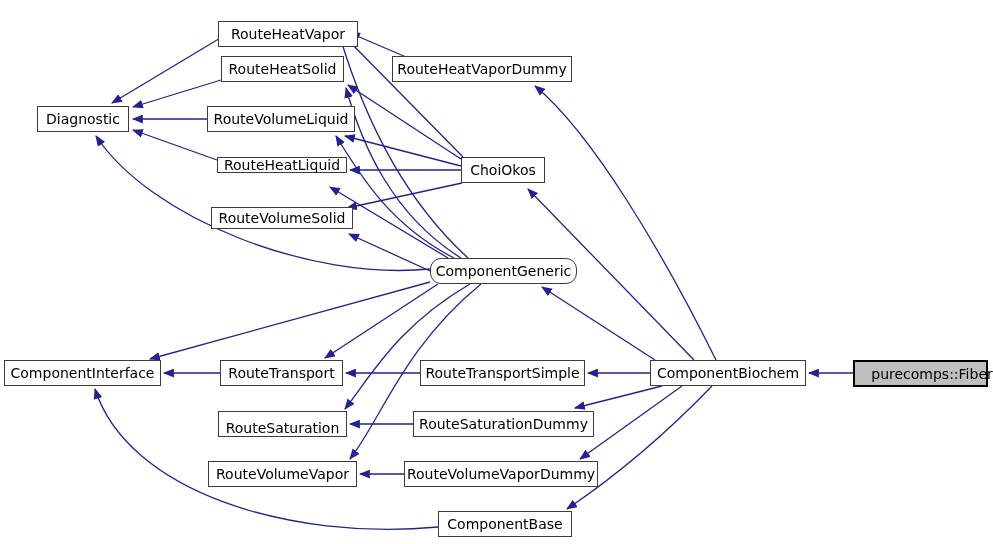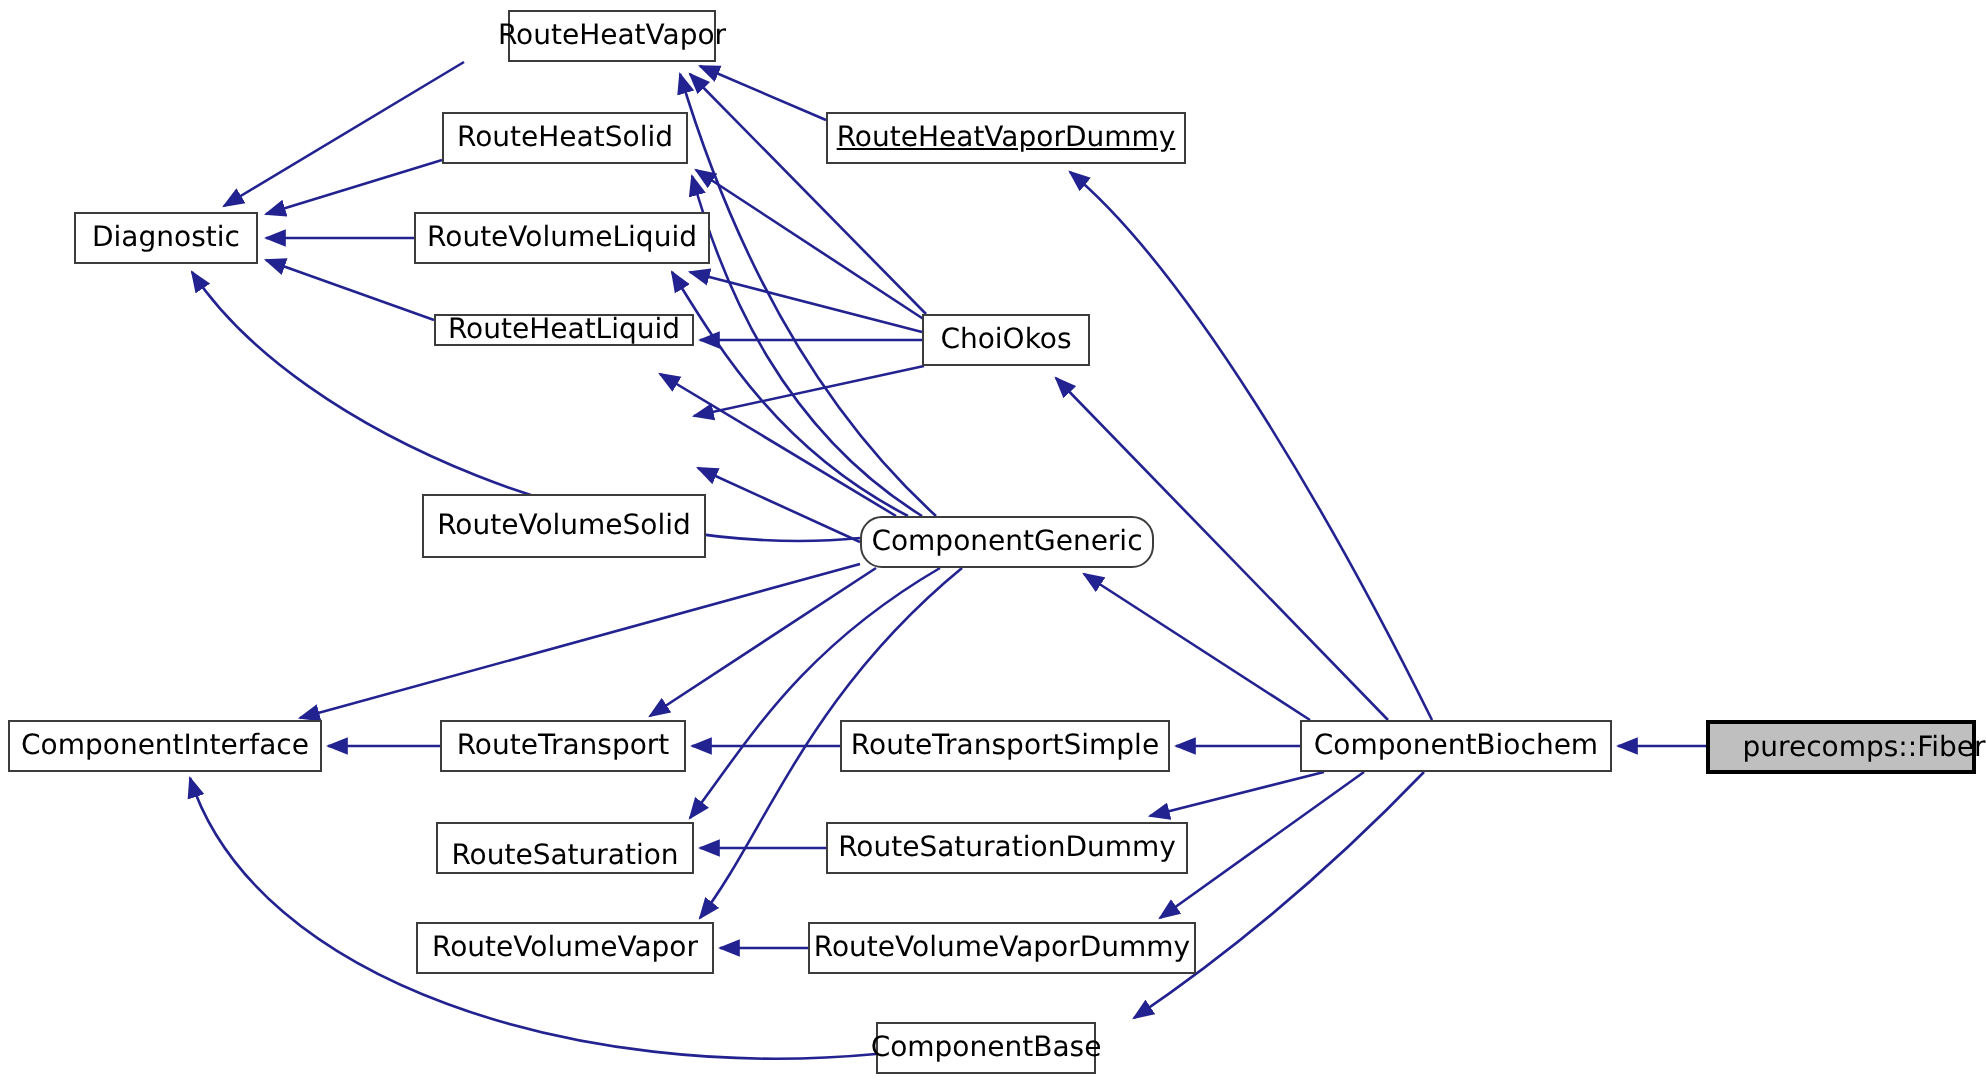--- a/index.html
+++ b/index.html
@@ -69,42 +69,42 @@
         <path d="M655,360 L542,287" class="edge" stroke="#222290" marker-end="url(#arrow)"></path>
         <path d="M694,360 L528,189" class="edge" stroke="#222290" marker-end="url(#arrow)"></path>
         <path d="M716,360 C663,253 592,133 535,86" class="edge" stroke="#222290" marker-end="url(#arrow)"></path>
         <path d="M650,373 L588,373" class="edge" stroke="#222290" marker-end="url(#arrow)"></path>
         <path d="M662,386 L575,408" class="edge" stroke="#222290" marker-end="url(#arrow)"></path>
         <path d="M682,386 L580,459" class="edge" stroke="#222290" marker-end="url(#arrow)"></path>
         <path d="M712,386 C660,440 610,480 567,509" class="edge" stroke="#222290" marker-end="url(#arrow)"></path>
         <path d="M853,373 L809,373" class="edge" stroke="#222290" marker-end="url(#arrow)"></path>
       </g>
   </svg>
-<div class="node" style="left: 218px; top: 5px; width: 104px; height: 26px; margin-left: 36px;">
+<div class="node" style="left: 218px; top: 21px; width: 140px; height: 26px;">
       <span>RouteHeatVapor</span>
     </div>
     <div class="node" style="left: 221px; top: 56px; width: 123px; height: 26px;">
       <span>RouteHeatSolid</span>
     </div>
-    <div class="node" style="left: 413px; top: 56px; width: 180px; height: 26px; text-decoration: underline;">
+    <div class="node" style="left: 392px; top: 56px; width: 180px; height: 26px;">
       <span>RouteHeatVaporDummy</span>
     </div>
     <div class="node" style="left: 37px; top: 106px; width: 92px; height: 26px;">
       <span>Diagnostic</span>
     </div>
     <div class="node" style="left: 207px; top: 106px; width: 148px; height: 26px;">
       <span>RouteVolumeLiquid</span>
     </div>
     <div class="node" style="left: 217px; top: 157px; width: 130px; height: 16px;">
       <span>RouteHeatLiquid</span>
     </div>
     <div class="node" style="left: 461px; top: 157px; width: 84px; height: 26px;">
       <span>ChoiOkos</span>
     </div>
-    <div class="node" style="left: 211px; top: 207px; width: 142px; height: 32px; margin-top: 40px;">
+    <div class="node" style="left: 211px; top: 207px; width: 142px; height: 22px;">
       <span>RouteVolumeSolid</span>
     </div>
     <div class="node" style="left: 430px; top: 258px; width: 147px; height: 26px; border-radius: 11px;">
       <span>ComponentGeneric</span>
     </div>
     <div class="node" style="left: 4px; top: 360px; width: 157px; height: 26px;">
       <span>ComponentInterface</span>
     </div>
     <div class="node" style="left: 220px; top: 360px; width: 123px; height: 26px;">
       <span>RouteTransport</span>
@@ -123,16 +123,16 @@
     </div>
     <div class="node" style="left: 413px; top: 411px; width: 181px; height: 26px;">
       <span>RouteSaturationDummy</span>
     </div>
     <div class="node" style="left: 208px; top: 461px; width: 149px; height: 26px; text-align: center;">
       <span>RouteVolumeVapor</span>
     </div>
     <div class="node" style="left: 404px; top: 461px; width: 194px; height: 26px; text-align: center;">
       <span>RouteVolumeVaporDummy</span>
     </div>
-    <div class="node" style="left: 438px; top: 511px; width: 110px; height: 26px;">
+    <div class="node" style="left: 438px; top: 511px; width: 134px; height: 26px;">
       <span>ComponentBase</span>
     </div>
   </div>
 
 </body></html>

